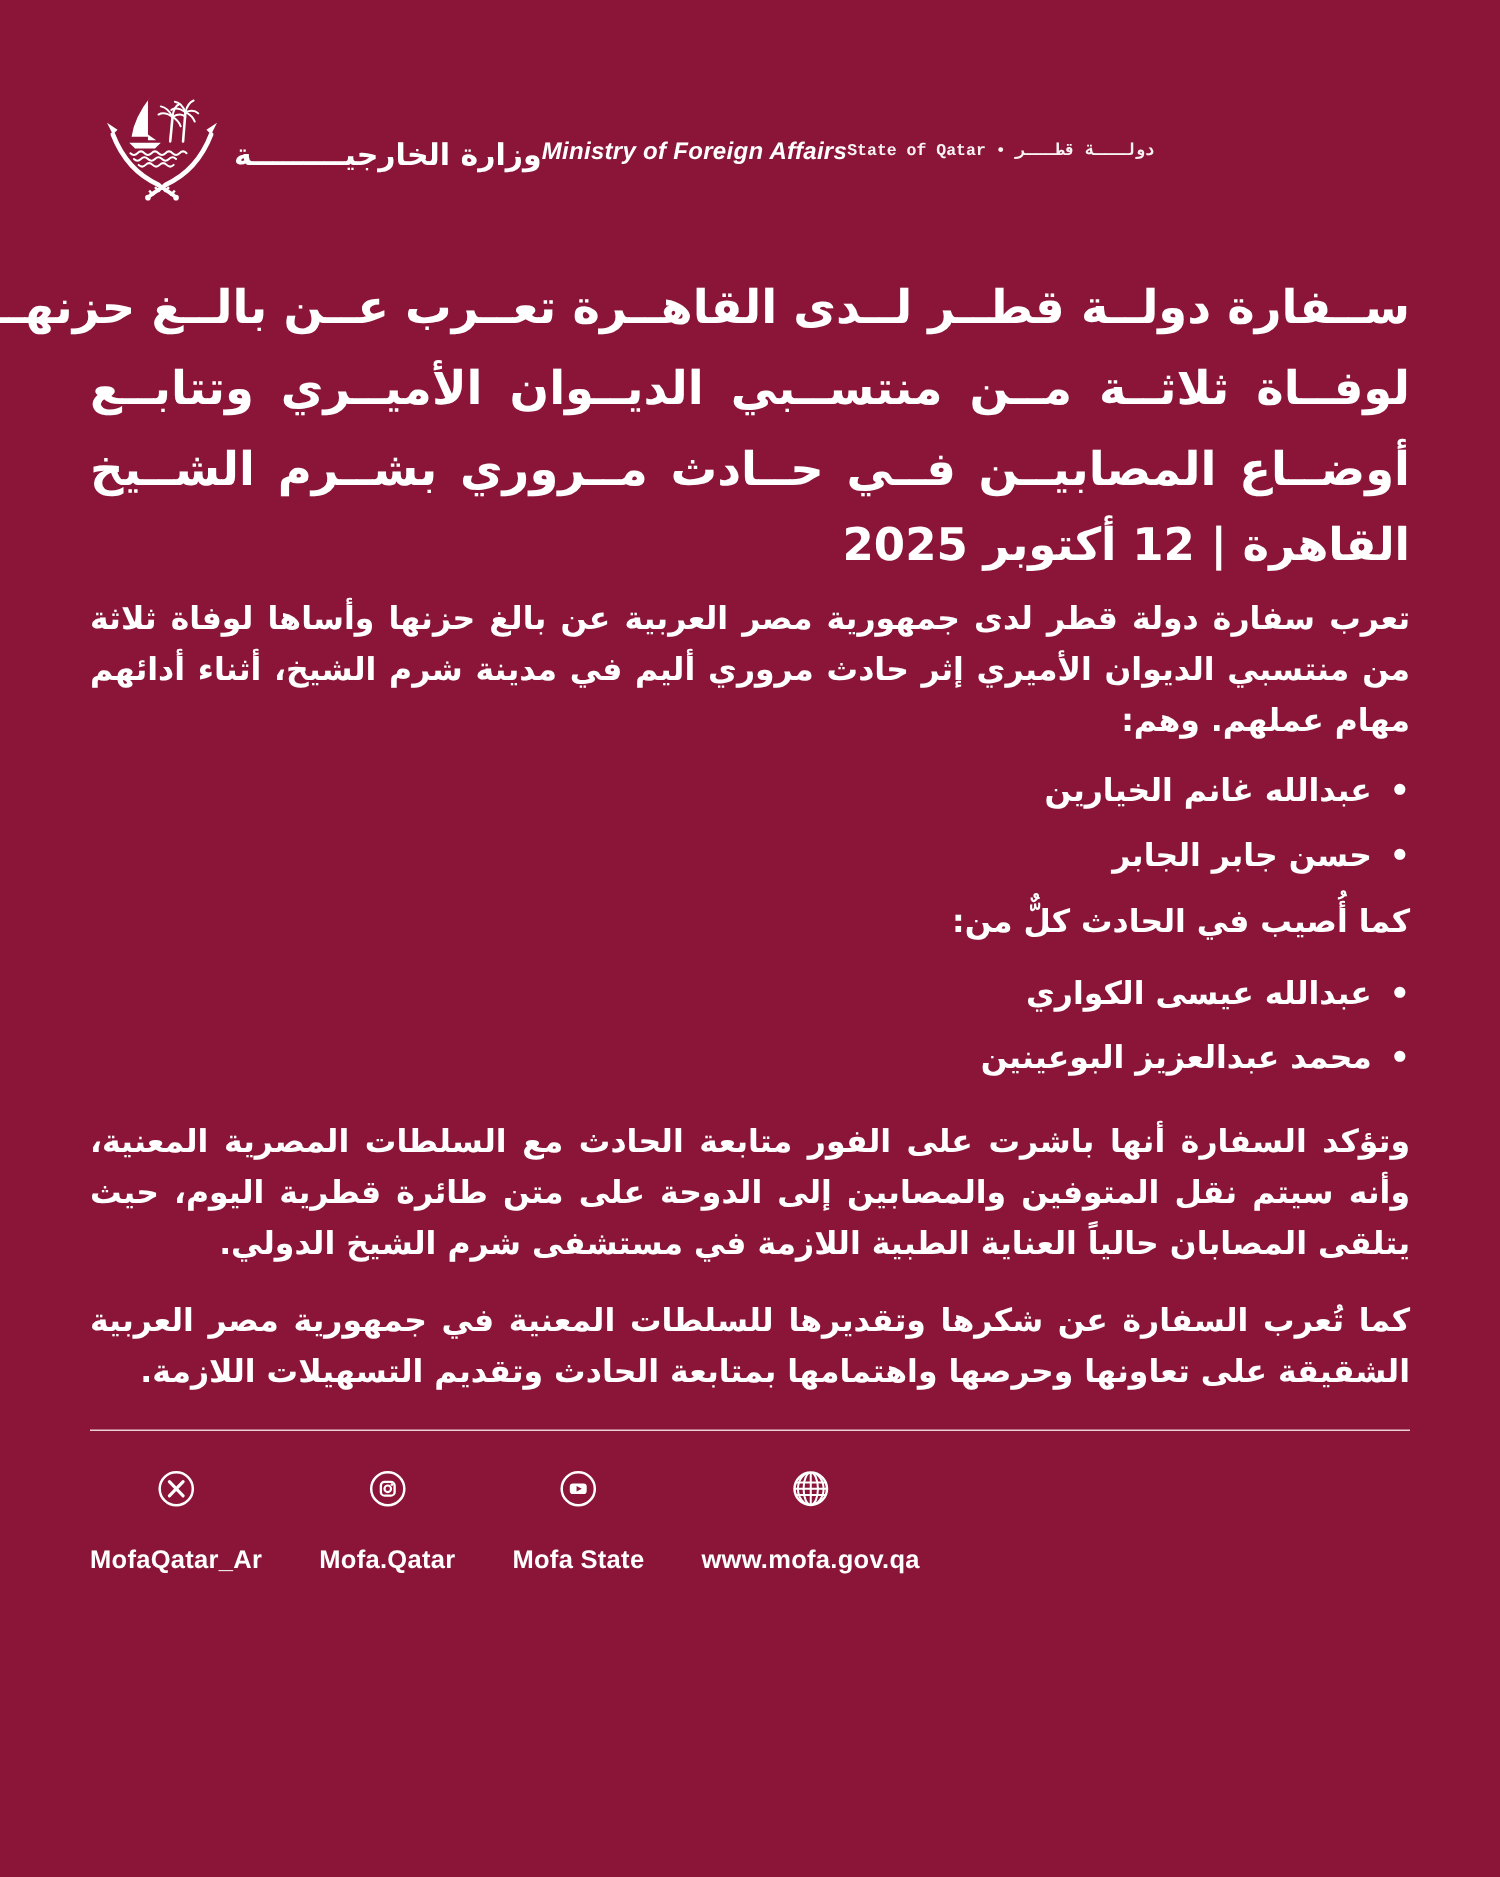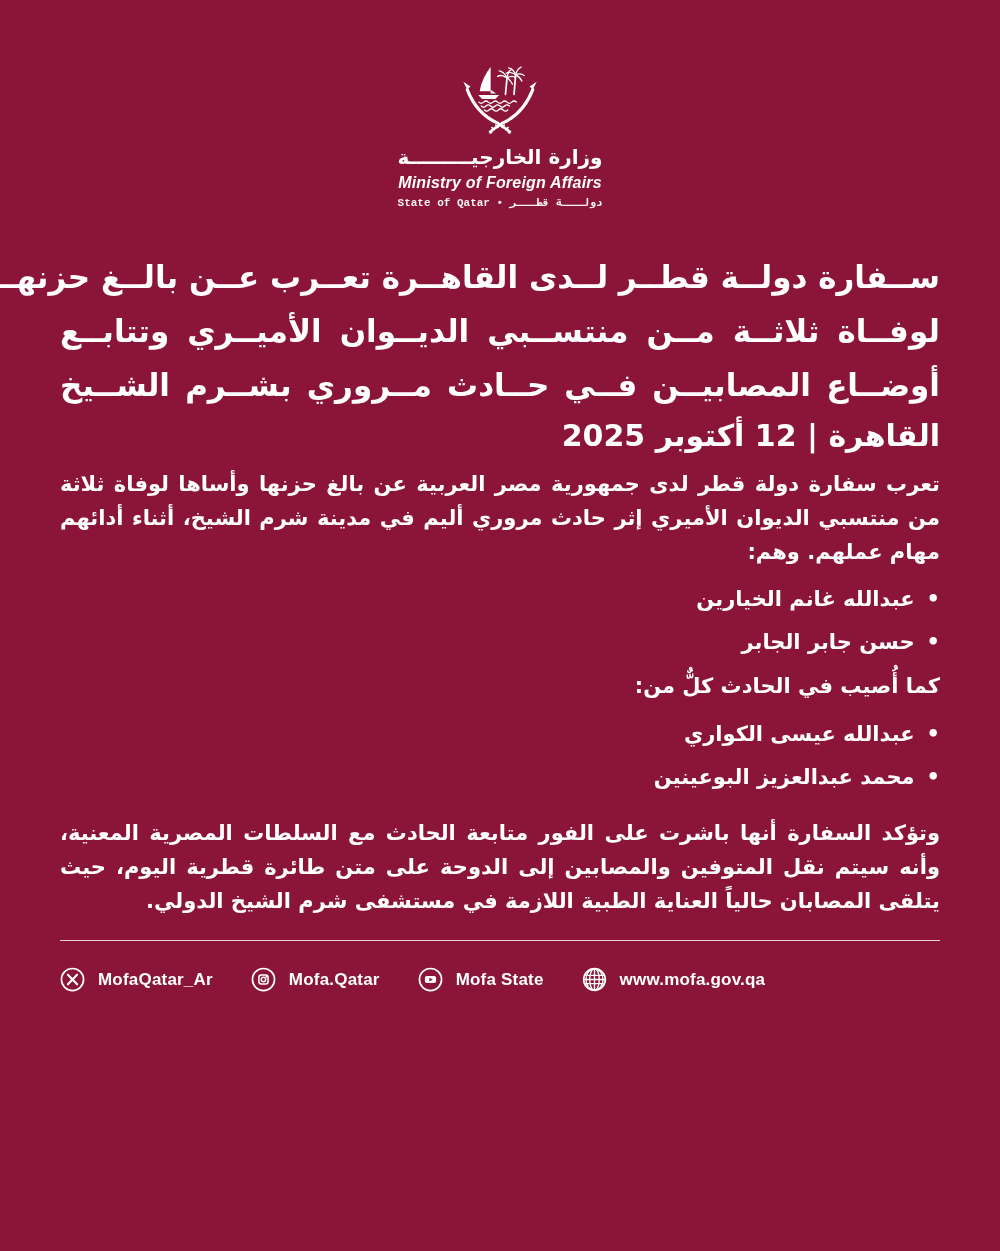--- a/index.html
+++ b/index.html
@@ -19,21 +19,21 @@
     width:1000px;
     min-height:1251px;
     padding:0 60px;
     display:flex;
     flex-direction:column;
   }
   
   .header{
     margin-top:60px;
     display:flex;
-    flex-direction:column;
+    flex-direction:row;
     align-items:center;
     text-align:center;
   }
   .emblem{width:96px;height:78px;display:block;}
   .ministry-ar{
     margin-top:7px;
     font-size:20px;
     line-height:24px;
     font-weight:700;
     direction:rtl;
@@ -111,22 +111,23 @@
     margin-top:26px;
     margin-bottom:36px;
     display:flex;
     align-items:center;
     gap:38px;
     direction:ltr;
   }
   .social-item{
     display:flex;
     align-items:center;
-    gap:13px;
+    gap:25px;
     cursor:pointer;
+    flex-direction:column;
   }
   .social-item svg{width:25px;height:25px;display:block;}
   .social-label{
     font-size:17px;
     font-weight:700;
     font-family:"Liberation Sans", sans-serif;
     letter-spacing:.2px;
   }
 </style>
 </head>
@@ -207,20 +208,21 @@
     </ul>
 
     <p class="injured-intro">كما أُصيب في الحادث كلٌّ من:</p>
 
     <ul class="names">
       <li>عبدالله عيسى الكواري</li>
       <li>محمد عبدالعزيز البوعينين</li>
     </ul>
 
     <p class="body-text">وتؤكد السفارة أنها باشرت على الفور متابعة الحادث مع السلطات المصرية المعنية، وأنه سيتم نقل المتوفين والمصابين إلى الدوحة على متن طائرة قطرية اليوم، حيث يتلقى المصابان حالياً العناية الطبية اللازمة في مستشفى شرم الشيخ الدولي.</p>
+    <p class="body-text">كما تُعرب السفارة عن شكرها وتقديرها للسلطات المعنية في جمهورية مصر العربية الشقيقة على تعاونها وحرصها واهتمامها بمتابعة الحادث وتقديم التسهيلات اللازمة.</p>
   </main>
 
   <hr class="divider">
 
   <footer class="footer">
 
     <div class="social-item">
       <svg viewBox="0 0 24 24" aria-hidden="true">
         <circle cx="12" cy="12" r="10.6" fill="none" stroke="#fff" stroke-width="1.6"></circle>
         <path d="M7.6 7.4 L16.4 16.6 M16.4 7.4 L7.6 16.6" stroke="#fff" stroke-width="2" stroke-linecap="round" fill="none"></path>

